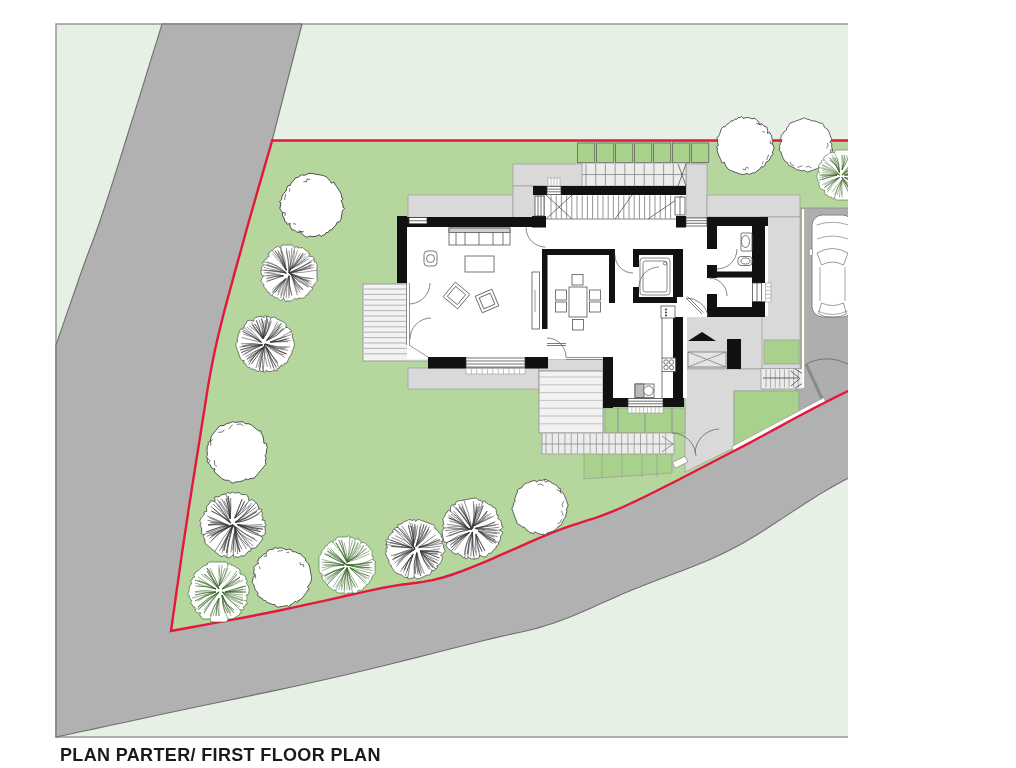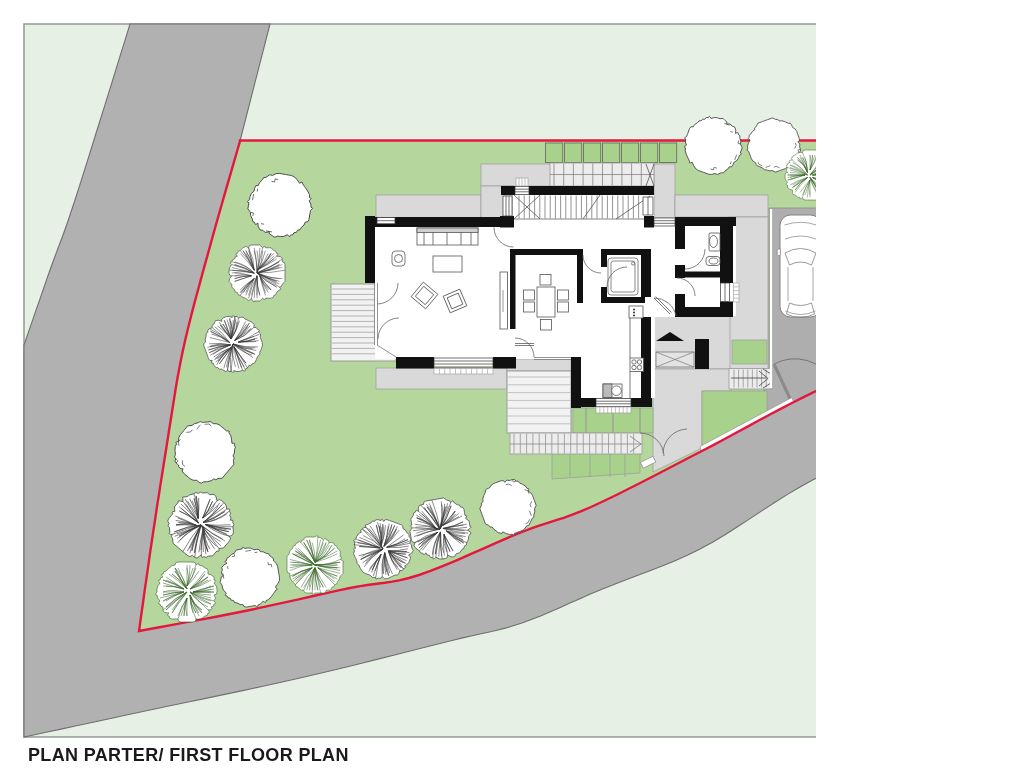--- a/index.html
+++ b/index.html
@@ -1,15 +1,15 @@
 <!DOCTYPE html>
 <html><head><meta charset="utf-8">
 <style>
 html,body{margin:0;padding:0;background:#fff;}
-#wrap{width:816px;height:768px;overflow:hidden;}
+#wrap{width:816px;height:768px;overflow:hidden;margin-left:32px;}
 </style></head>
 <body>
 <div id="wrap">
 <svg width="1016" height="768" viewBox="0 0 1016 768" xmlns="http://www.w3.org/2000/svg">
 <rect width="1016" height="768" fill="#ffffff"></rect>
 <rect x="24" y="24" width="967" height="713" fill="#e7f0e5" stroke="#8a948a" stroke-width="1.4"></rect>
 <line x1="1013" y1="0" x2="1013" y2="768" stroke="#b9c0b9" stroke-width="1.2"></line>
 <polygon points="270,24 240,141 237.6,149.5 234.3,160.8 230.4,174.3 226.1,189.2 221.6,205 217.1,220.8 212.8,236.1 209,250 205.4,262.9 201.9,275.6 198.5,288.2 195.1,300.6 191.9,312.9 188.8,325.2 185.8,337.6 183,350 180.4,362.6 178,375.2 175.8,387.9 173.8,400.6 171.8,413.2 169.8,425.7 167.9,438 166,450 164.1,461.7 162.3,473.2 160.5,484.4 158.8,495.6 157,506.6 155.4,517.7 153.7,528.8 152,540 150.2,551.9 148.4,564.8 146.5,578.1 144.6,591.1 142.9,603.5 141.3,614.6 140,624 139,631 139,631 147.2,629.5 158.1,627.5 171,625.1 185.4,622.4 200.7,619.6 216.1,616.7 231.1,613.8 245,611 258.4,608.2 272.2,605.2 286,602.2 299.8,599.1 313.3,596 326.3,593.1 338.6,590.4 350,588 360.1,586.1 369,584.8 377,583.7 384.6,582.8 392.2,581.6 400.2,580.1 409,578 419,575 430.5,570.9 443.2,565.9 456.6,560.3 470.5,554.2 484.4,548.1 497.8,542.2 510.5,536.7 522,532 532,528.2 540.7,525.2 548.6,522.6 556.1,520.2 563.7,517.8 571.7,514.9 580.7,511.4 591,507 602.8,501.5 615.8,495.2 629.7,488.3 644.1,481 658.6,473.5 673,466 686.9,458.8 700,452 712.3,445.6 724.2,439.2 735.7,433 747.1,426.9 758.2,420.8 769.4,414.8 780.6,408.9 792,403 804.1,396.9 817.2,390.4 830.5,383.9 843.8,377.4 856.2,371.4 867.5,366 876.9,361.4 884,358 991,305 991,391 991,388 984,391.7 974.9,396.6 963.9,402.4 951.8,408.8 938.8,415.7 925.5,422.7 912.4,429.5 900,436 887.9,442.2 875.6,448.3 863.2,454.4 850.6,460.6 837.9,466.9 825.2,473.4 812.6,480.1 800,487 787.5,494.4 775,502.2 762.5,510.4 750,518.6 737.5,526.8 725,534.7 712.5,542.2 700,549 687.3,555.2 674.5,560.9 661.5,566.3 648.6,571.3 635.9,576.1 623.5,580.8 611.4,585.4 600,590 589.2,594.6 578.8,599.2 568.9,603.6 559.2,607.9 549.8,612.1 540.6,616 531.3,619.6 522,623 513.2,625.8 505.4,628.1 498,630 490.5,631.8 482.4,633.5 473.3,635.5 462.7,637.9 450,641 435,644.8 418,649 399.5,653.7 379.9,658.6 359.7,663.7 339.3,668.7 319.3,673.5 300,678 281.1,682.3 261.9,686.5 242.7,690.6 223.5,694.6 204.5,698.6 185.8,702.5 167.6,706.3 150,710 132.2,713.8 113.9,717.7 95.5,721.7 77.6,725.5 61,729.1 46.1,732.3 33.6,735 24,737 24,345 24,345 26,339.2 28.7,331.4 31.9,322.1 35.4,311.9 39.2,301.1 43,290.2 46.6,279.6 50,270 53,261.7 55.6,254.6 58.1,248 60.7,241.3 63.5,233.8 66.7,224.8 70.4,213.8 75,200 80.8,181.9 87.9,159.3 95.8,134 104.1,107.6 112.1,81.8 119.4,58.1 125.6,38.3 130,24" fill="#b1b1b1" stroke="#6f6f6f" stroke-width="1.1"></polygon>
 <polygon id="lawn" points="240,140.5 955,140.5 884,358 876.9,361.4 867.5,366 856.2,371.4 843.8,377.4 830.5,383.9 817.2,390.4 804.1,396.9 792,403 780.6,408.9 769.4,414.8 758.2,420.8 747.1,426.9 735.7,433 724.2,439.2 712.3,445.6 700,452 686.9,458.8 673,466 658.6,473.5 644.1,481 629.7,488.3 615.8,495.2 602.8,501.5 591,507 580.7,511.4 571.7,514.9 563.7,517.8 556.1,520.2 548.6,522.6 540.7,525.2 532,528.2 522,532 510.5,536.7 497.8,542.2 484.4,548.1 470.5,554.2 456.6,560.3 443.2,565.9 430.5,570.9 419,575 409,578 400.2,580.1 392.2,581.6 384.6,582.8 377,583.7 369,584.8 360.1,586.1 350,588 338.6,590.4 326.3,593.1 313.3,596 299.8,599.1 286,602.2 272.2,605.2 258.4,608.2 245,611 231.1,613.8 216.1,616.7 200.7,619.6 185.4,622.4 171,625.1 158.1,627.5 147.2,629.5 139,631 139,631 140,624 141.3,614.6 142.9,603.5 144.6,591.1 146.5,578.1 148.4,564.8 150.2,551.9 152,540 153.7,528.8 155.4,517.7 157,506.6 158.8,495.6 160.5,484.4 162.3,473.2 164.1,461.7 166,450 167.9,438 169.8,425.7 171.8,413.2 173.8,400.6 175.8,387.9 178,375.2 180.4,362.6 183,350 185.8,337.6 188.8,325.2 191.9,312.9 195.1,300.6 198.5,288.2 201.9,275.6 205.4,262.9 209,250 212.8,236.1 217.1,220.8 221.6,205 226.1,189.2 230.4,174.3 234.3,160.8 237.6,149.5 240,141" fill="#b5d79e"></polygon>
 <polygon points="769,208 933,208 884,358 790,404 764,418 764,388 769,388" fill="#aeaeae" stroke="#8a8a8a" stroke-width="0.8"></polygon>

